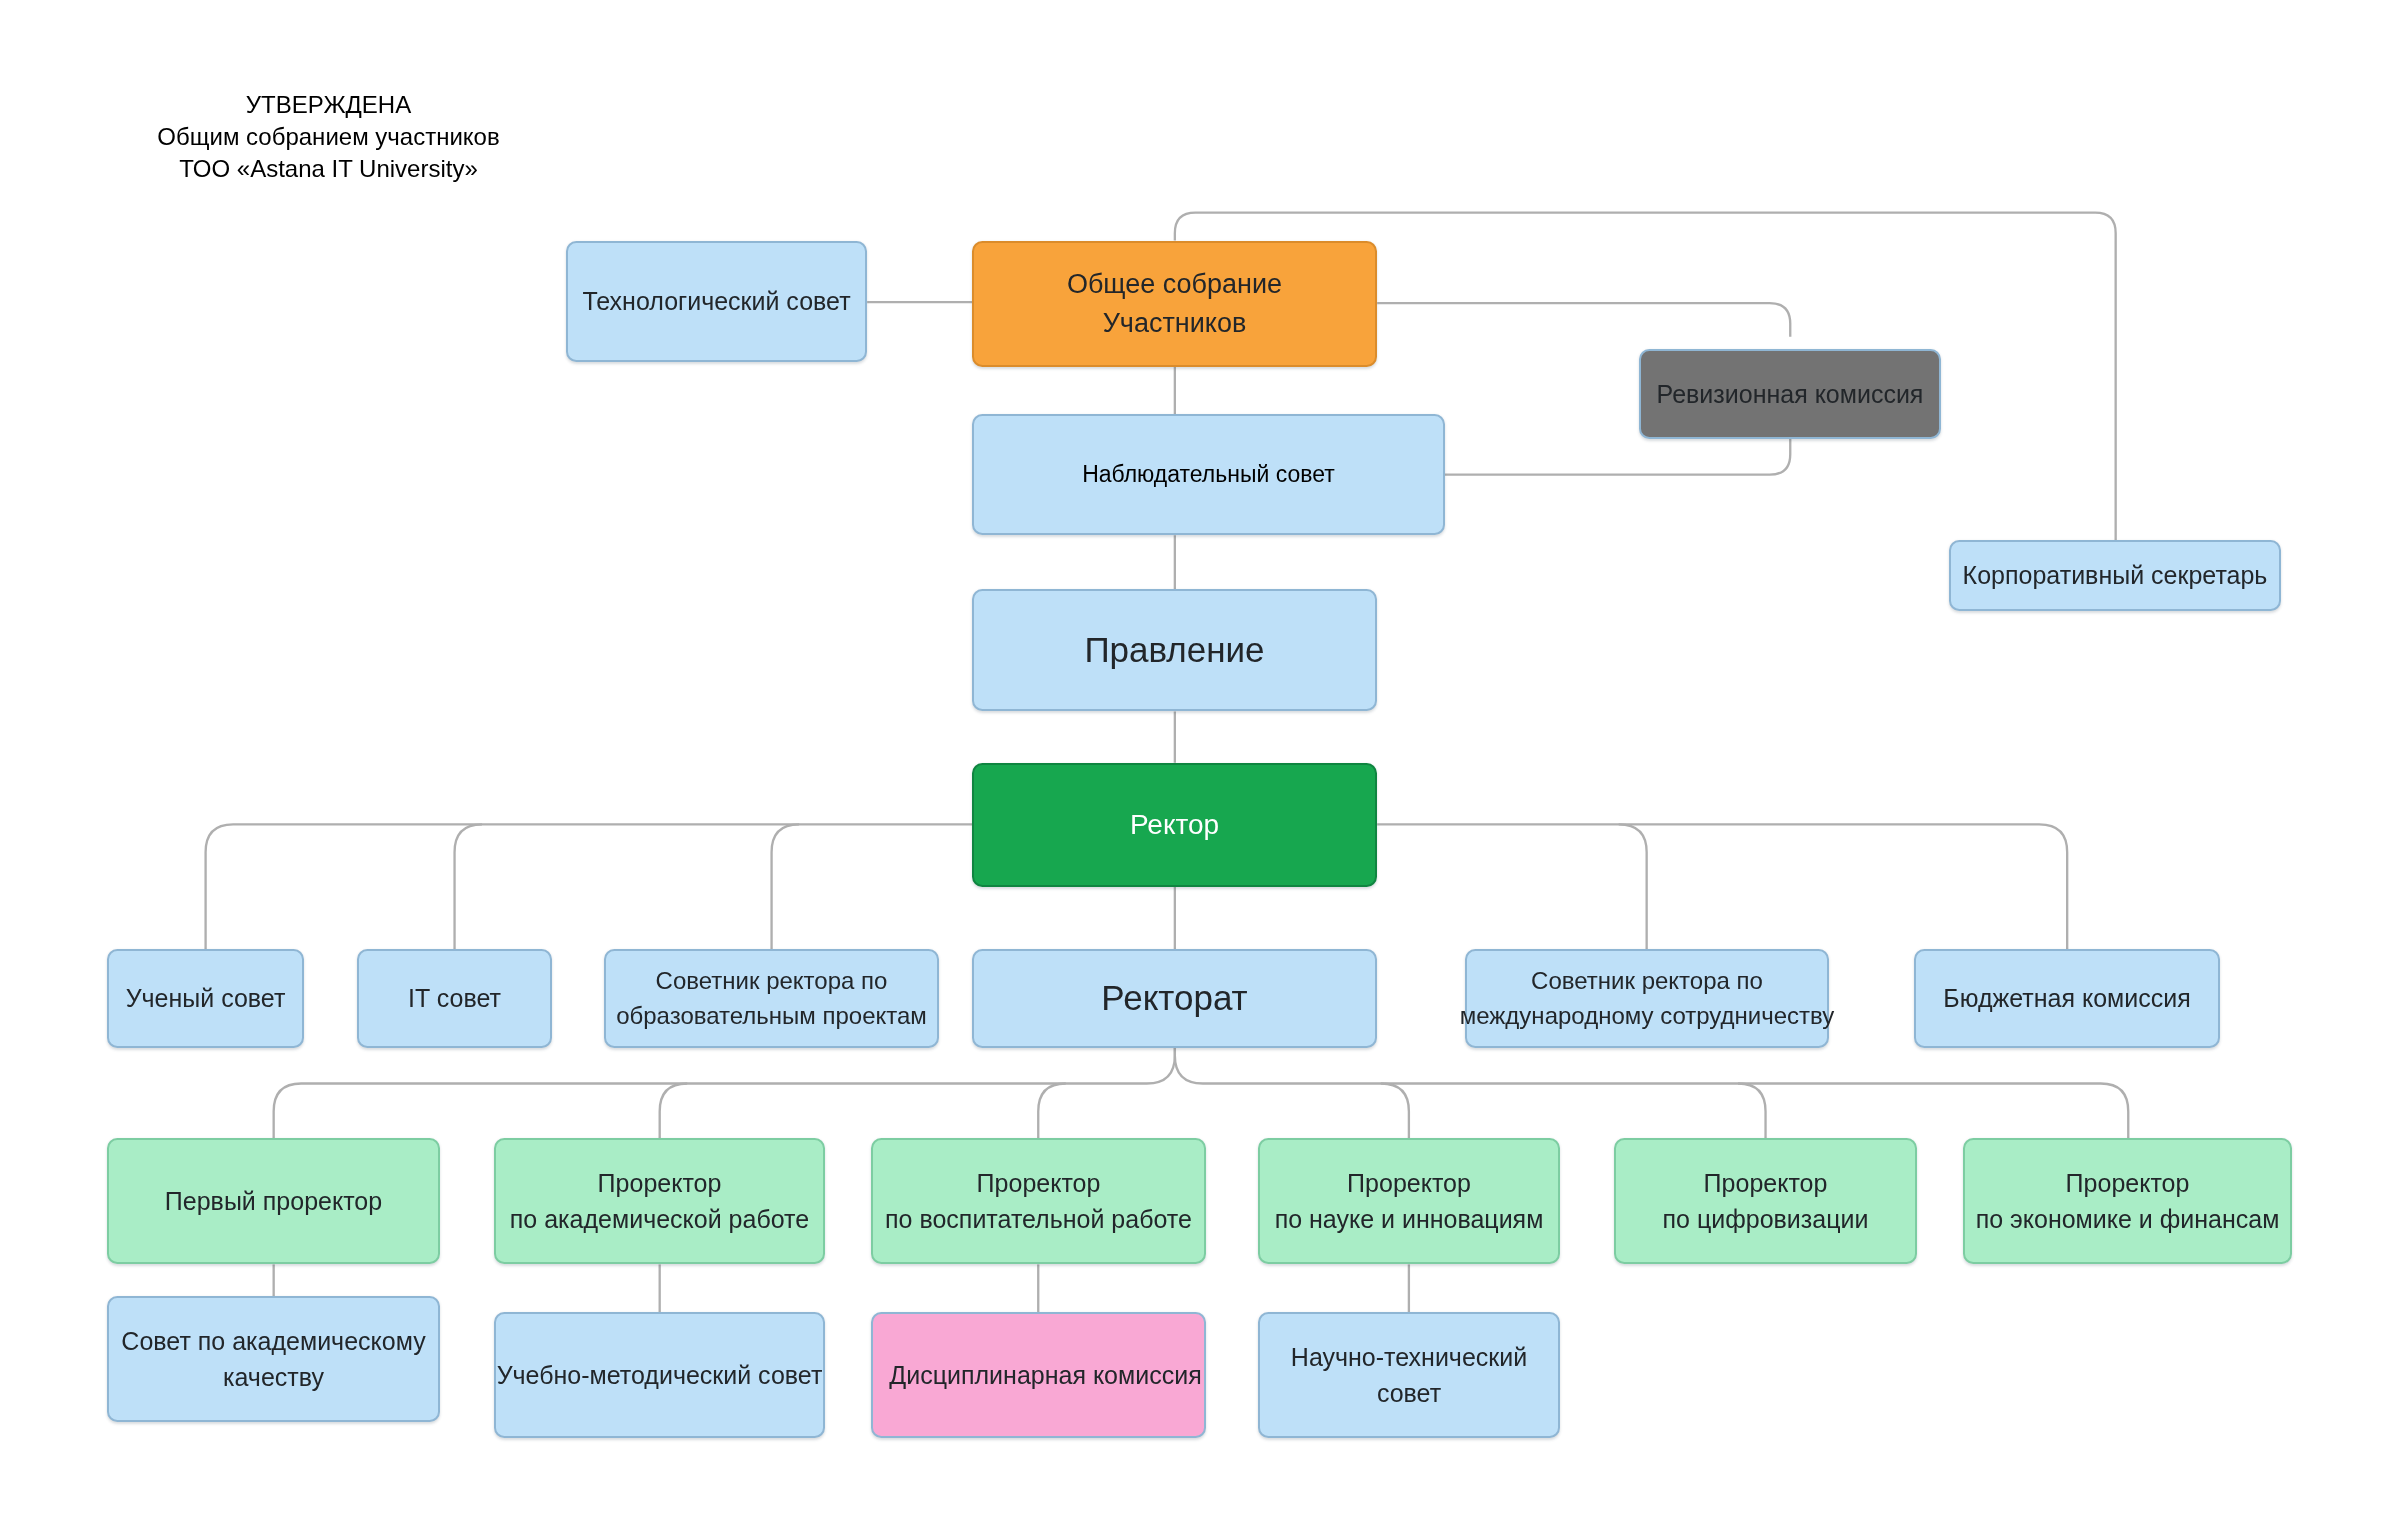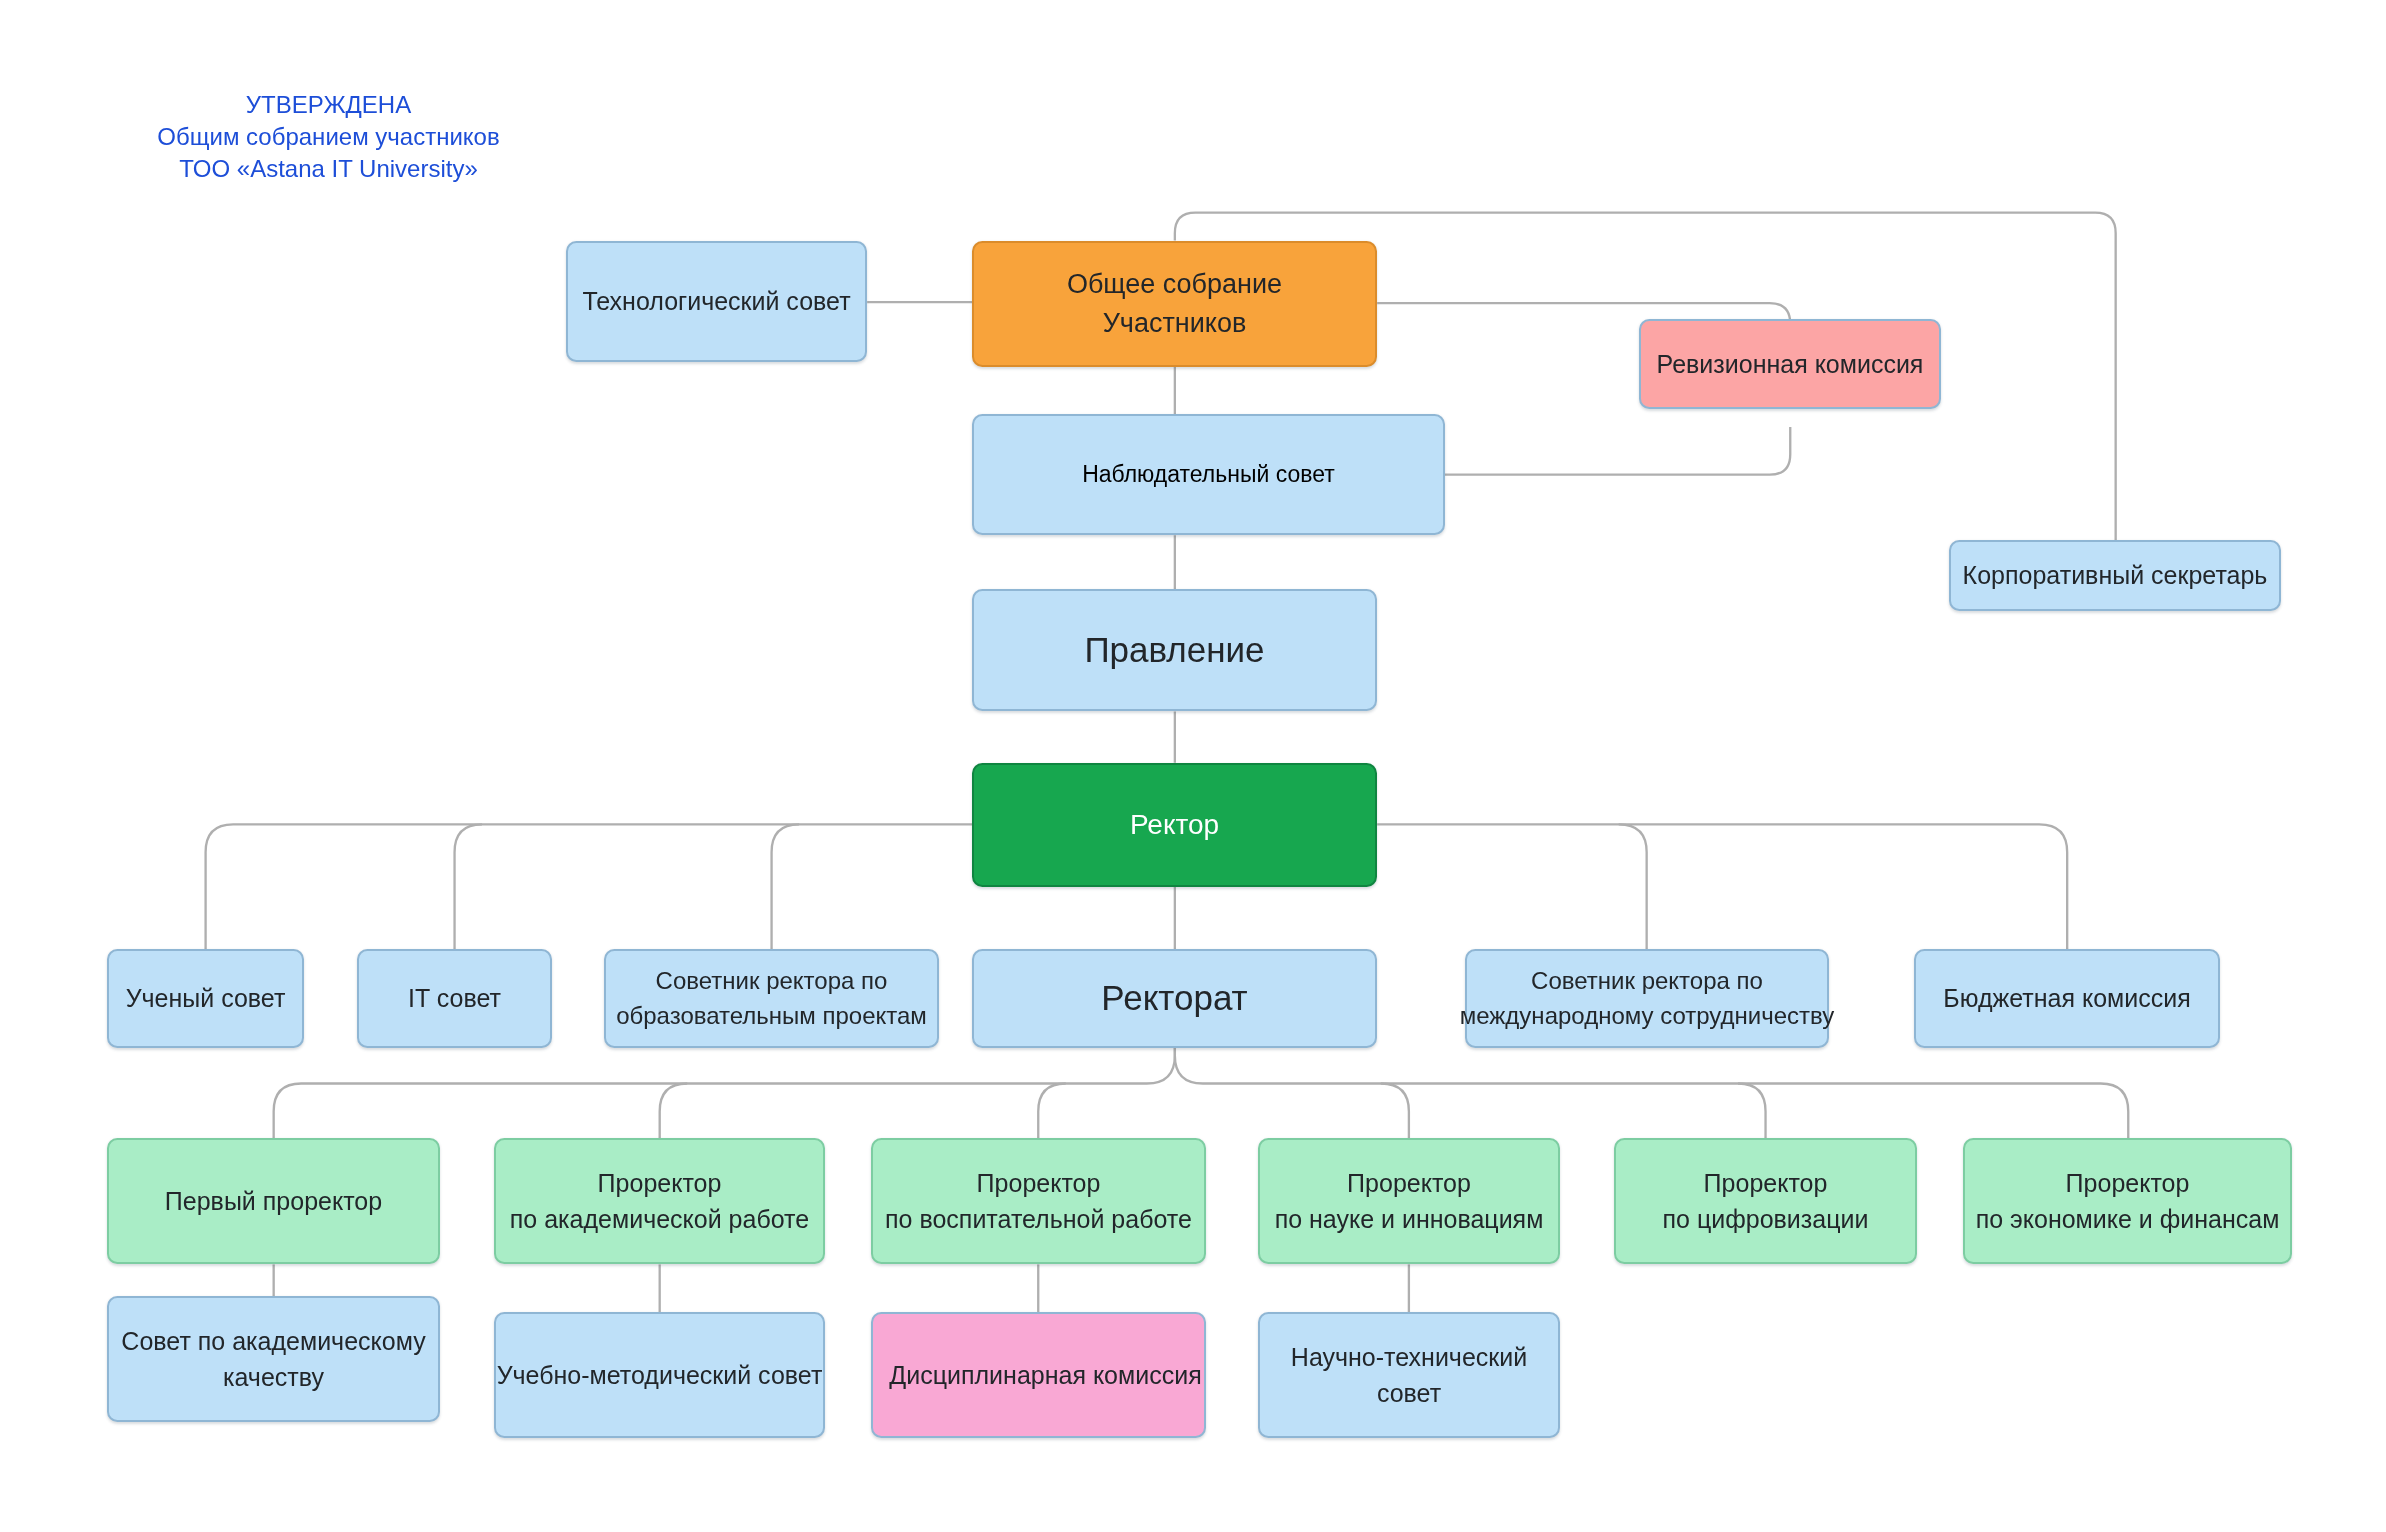--- a/index.html
+++ b/index.html
@@ -18,21 +18,21 @@
     pointer-events: none;
   }
   .note {
     position: absolute;
     left: 142px;
     top: 89px;
     width: 373px;
     text-align: center;
     font-size: 24px;
     line-height: 32px;
-    color: #1d4ed8;
+    color: #000000;
   }
   .node {
     position: absolute;
     box-sizing: border-box;
     border-radius: 10.3px;
     border: 2.3px solid;
     display: flex;
     flex-direction: column;
     align-items: center;
     justify-content: center;
@@ -78,21 +78,21 @@
     <div>Общим собранием участников</div>
     <div>ТОО «Astana IT University»</div>
   </div>
 <div class="node" style="left: 566px; top: 241px; width: 301px; height: 121px; font-size: 25px; background: rgb(190, 224, 248); border-color: rgb(143, 182, 212); color: rgb(34, 38, 42);">
       <div class="line">Технологический совет</div>
     </div>
     <div class="node" style="left: 972px; top: 241px; width: 405px; height: 126px; font-size: 27px; background: rgb(248, 163, 59); border-color: rgb(219, 140, 43); color: rgb(34, 38, 42);">
       <div class="line">Общее собрание</div>
       <div class="line">Участников</div>
     </div>
-    <div class="node" style="left: 1639px; top: 319px; width: 302px; height: 90px; font-size: 25px; background: #fca5a5; border-color: rgb(143, 182, 212); color: rgb(34, 38, 42);">
+    <div class="node" style="left: 1639px; top: 349px; width: 302px; height: 90px; font-size: 25px; background: #737373; border-color: rgb(143, 182, 212); color: rgb(34, 38, 42);">
       <div class="line">Ревизионная комиссия</div>
     </div>
     <div class="node" style="left: 972px; top: 414px; width: 473px; height: 121px; font-size: 23px; background: rgb(190, 224, 248); border-color: rgb(143, 182, 212); color: #000000;">
       <div class="line">Наблюдательный совет</div>
     </div>
     <div class="node" style="left: 1949px; top: 540px; width: 332px; height: 71px; font-size: 25px; background: rgb(190, 224, 248); border-color: rgb(143, 182, 212); color: rgb(34, 38, 42);">
       <div class="line">Корпоративный секретарь</div>
     </div>
     <div class="node" style="left: 972px; top: 589px; width: 405px; height: 122px; font-size: 35px; background: rgb(190, 224, 248); border-color: rgb(143, 182, 212); color: rgb(34, 38, 42);">
       <div class="line">Правление</div>

